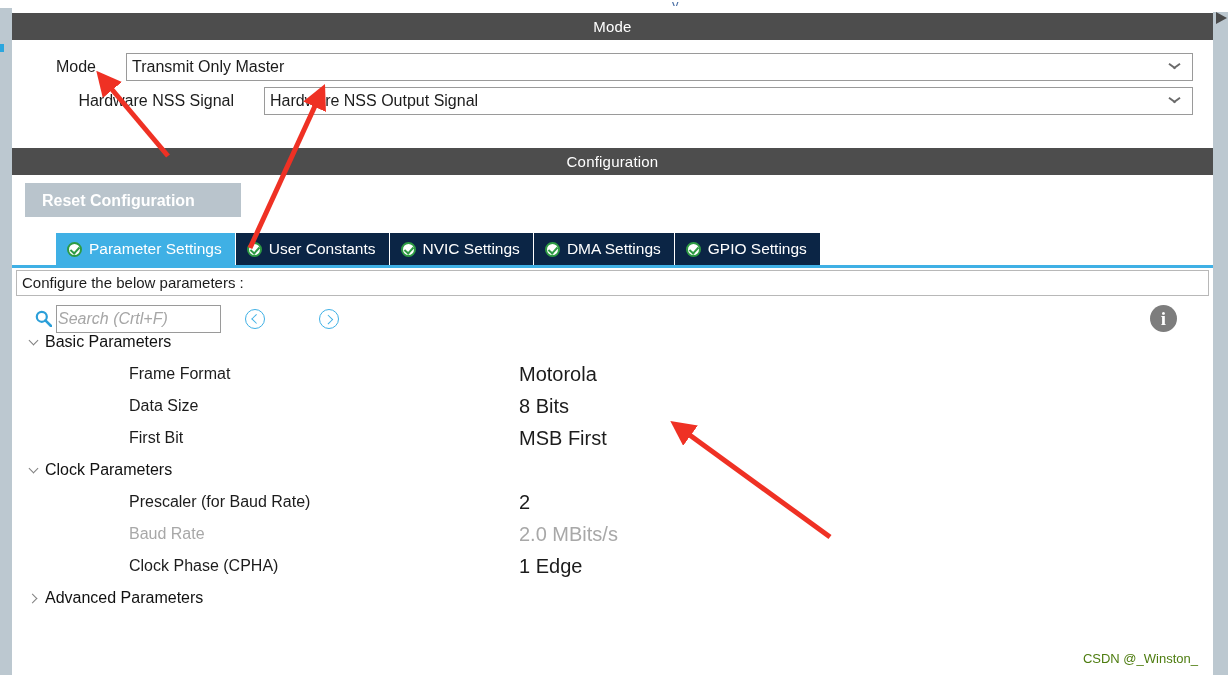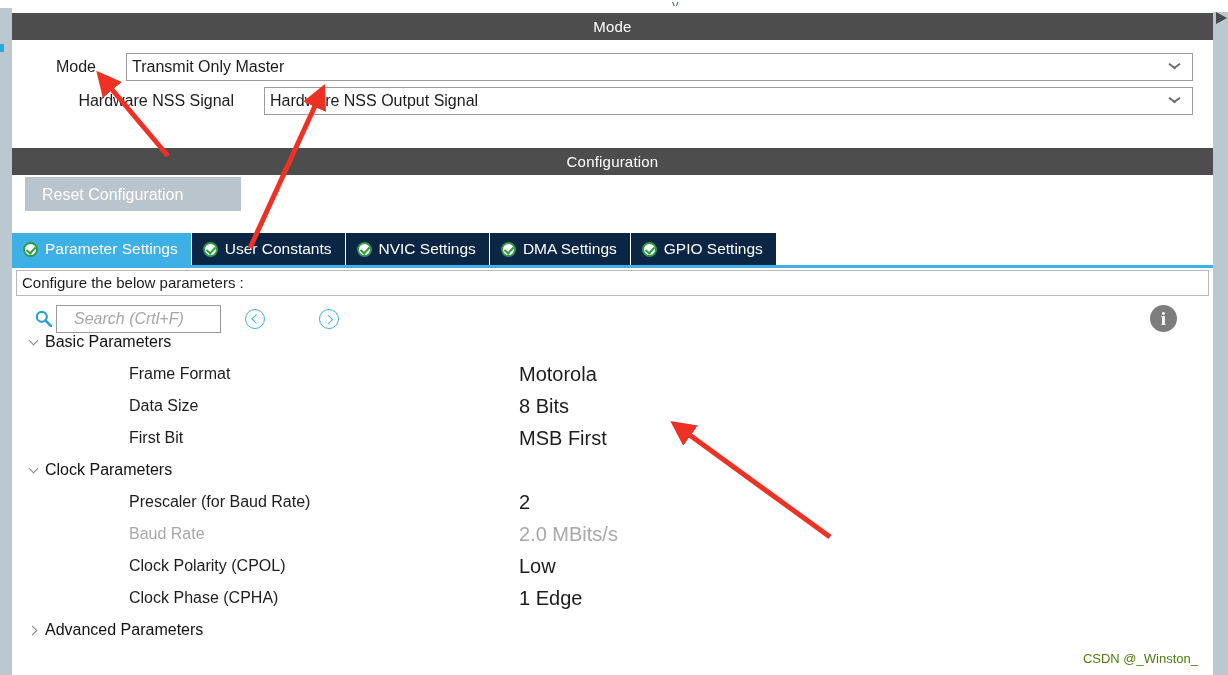--- a/index.html
+++ b/index.html
@@ -119,40 +119,42 @@
   
   #config-panel {
     position: absolute;
     left: 12px; top: 175px;
     width: 1201px; height: 500px;
     background: #ffffff;
   }
 
   #reset-btn {
     position: absolute;
-    left: 13px; top: 2px;
+    left: 13px; top: 8px;
     width: 216px; height: 34px;
     background: #b9c4cc;
     color: #ffffff;
     border: none;
     font-size: 16px;
     font-family: "Liberation Sans", sans-serif;
     text-align: left;
     padding-left: 17px;
     line-height: 34px;
+    font-weight: bold;
   }
 
   
   #tabstrip {
     position: absolute;
     left: 0px; top: 58px;
     width: 1201px; height: 32px;
     background: #ffffff;
     display: flex;
     align-items: center;
+    padding-left: 44px;
   }
   .tab {
     height: 32px;
     display: flex;
     align-items: center;
     padding: 0 13px 0 11px;
     color: #ffffff;
     font-size: 15.5px;
     white-space: nowrap;
     background: #0b2545;
@@ -214,21 +216,21 @@
   #search-input {
     position: absolute;
     left: 40px; top: 4px;
     width: 165px; height: 28px;
     border: 1px solid #9a9a9a;
     background: #ffffff;
     font-size: 16px;
     font-style: italic;
     color: #8c8c8c;
     font-family: "Liberation Sans", sans-serif;
-    padding-left: 17px;
+    padding-left: 1px;
     outline: none;
   }
   #search-input::placeholder { color: #a6a6a6; font-style: italic; opacity: 1; }
 
   .navbtn {
     position: absolute;
     top: 8px;
     width: 20px; height: 20px;
     border: 1.6px solid #3fb0e5;
     border-radius: 50%;
@@ -448,24 +450,20 @@
         </div>
         <div class="param-row">
           <div class="param-name">Prescaler (for Baud Rate)</div>
           <div class="param-value">2</div>
         </div>
         <div class="param-row disabled">
           <div class="param-name">Baud Rate</div>
           <div class="param-value">2.0 MBits/s</div>
         </div>
         <div class="param-row">
-          <div class="param-name">Clock Polarity (CPOL)</div>
-          <div class="param-value">Low</div>
-        </div>
-        <div class="param-row">
           <div class="param-name">Clock Phase (CPHA)</div>
           <div class="param-value">1 Edge</div>
         </div>
         <div class="group-row closed">
           <span class="arrow"></span>
           <span class="group-label">Advanced Parameters</span>
         </div>
       </div>
 
   </div>

